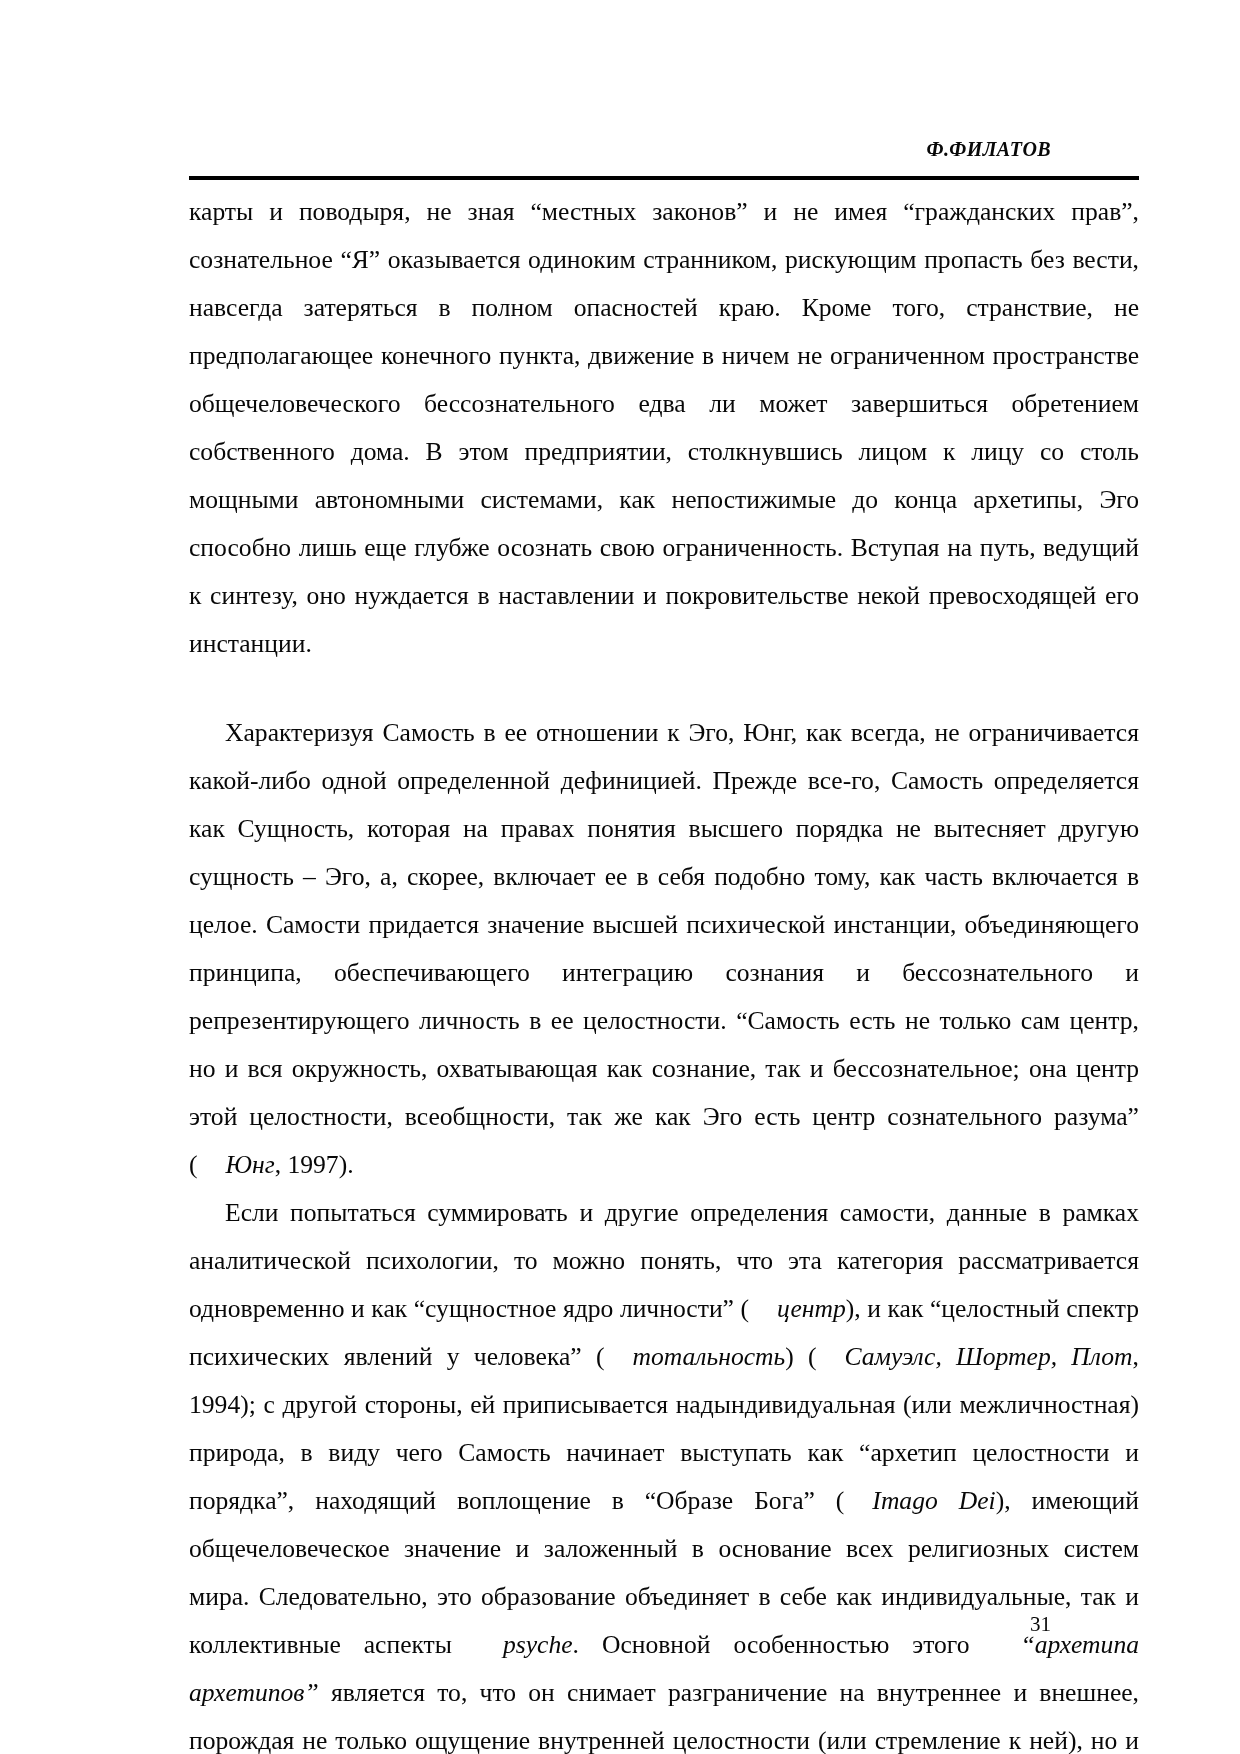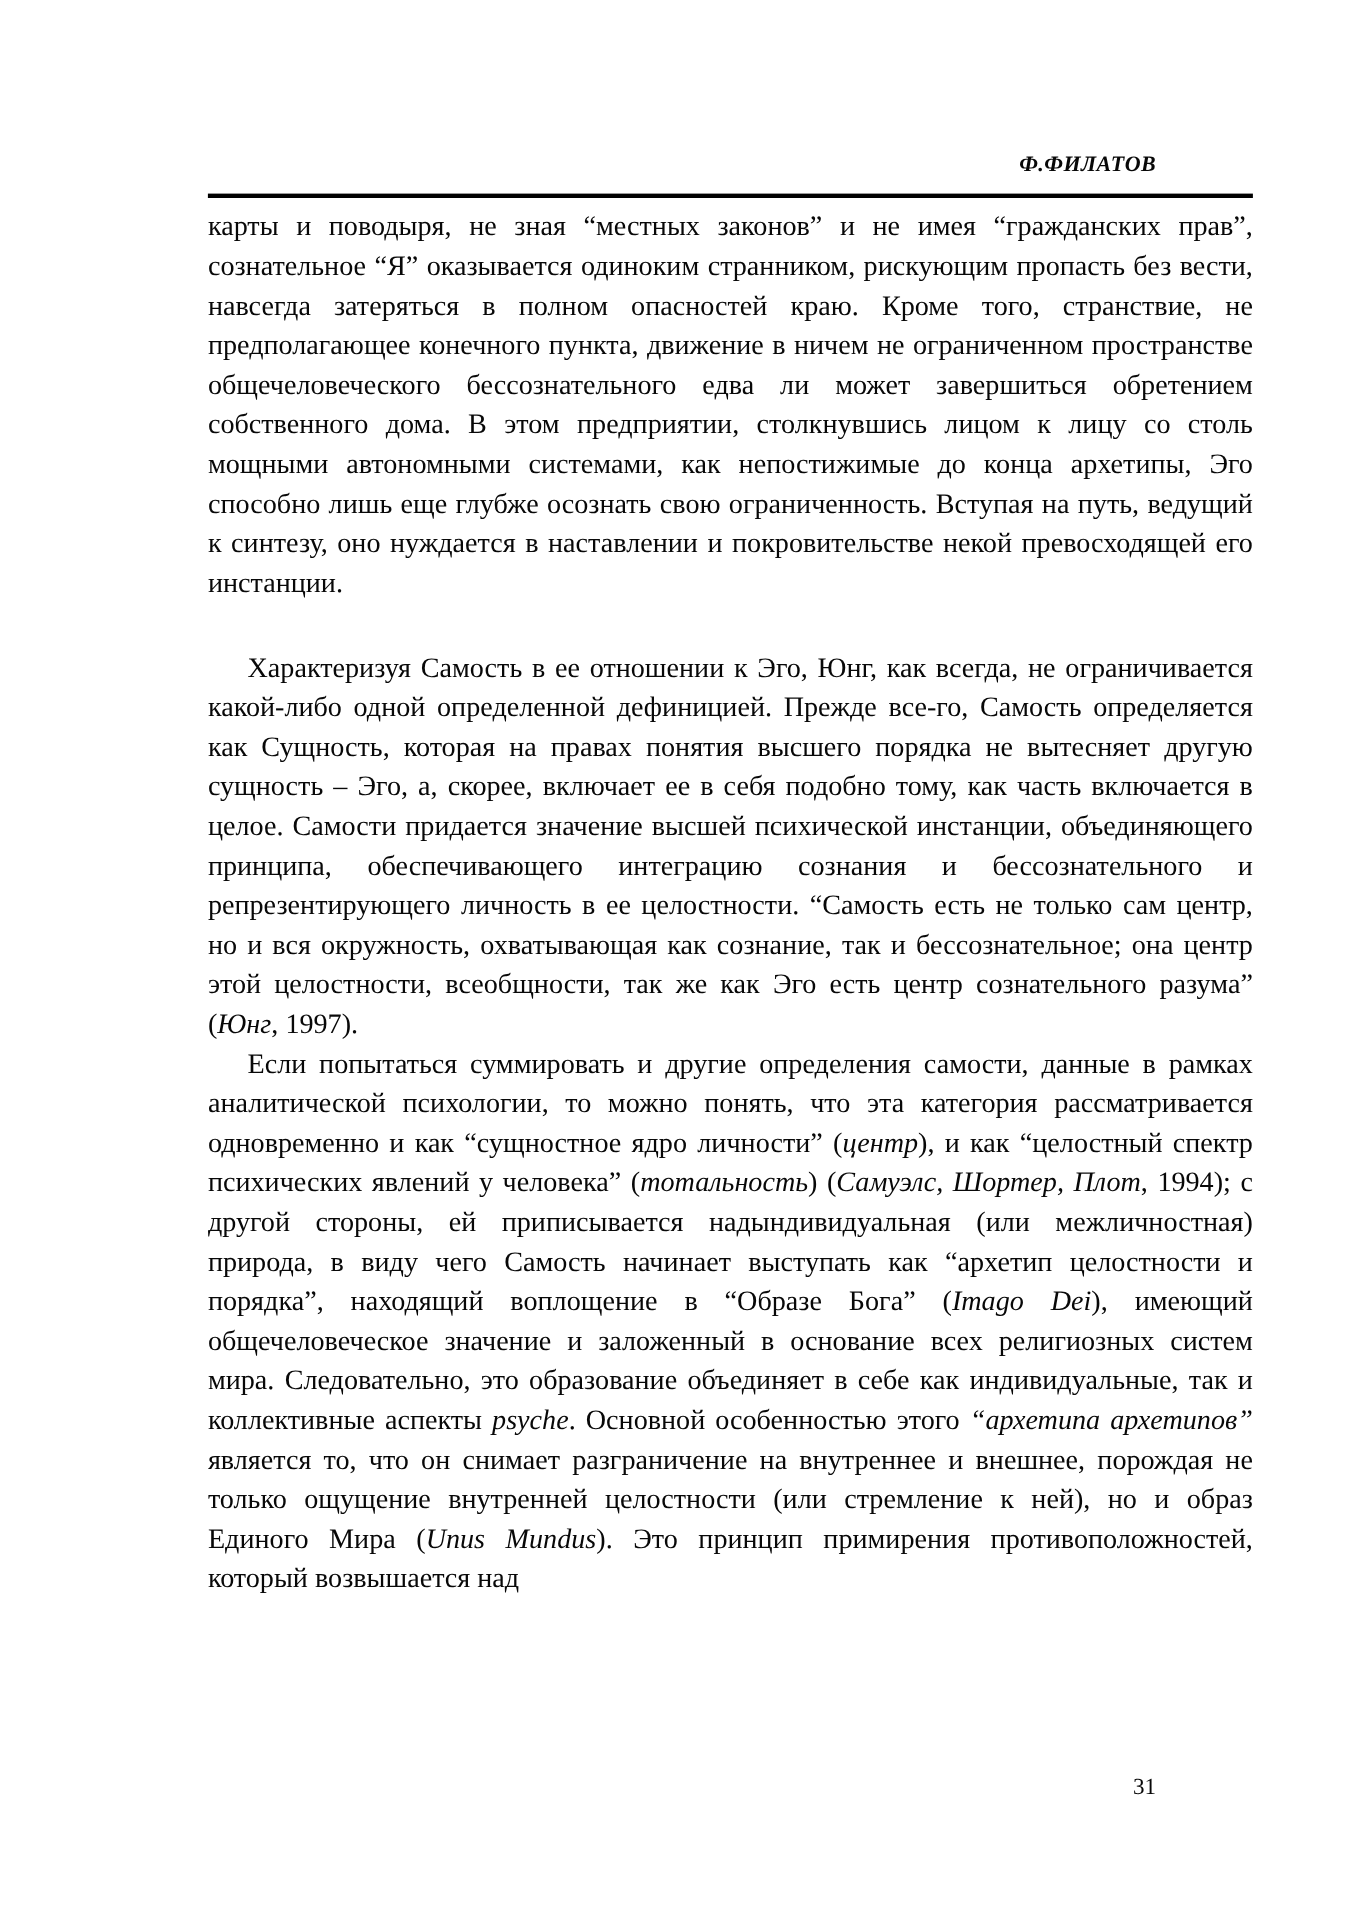--- a/index.html
+++ b/index.html
@@ -53,34 +53,35 @@
     left: 145px;
     top: 188px;
     width: 950px;
   }
 
   p.para {
     margin: 0;
     text-align: justify;
     text-justify: inter-word;
     font-size: 25.6px;
-    line-height: 36px;
+    line-height: 48px;
     text-indent: 0;
     hyphens: none;
   }
 
   p.indent {
     text-indent: 36px;
   }
 
   p.spaced-before {
     margin-top: 41px;
   }
 
   i, .it {
+    margin-left: 28px;
   }
 
   
   .folio {
     position: absolute;
     right: 145px;
     top: 1612px;
     font-size: 21px;
   }
 </style>

